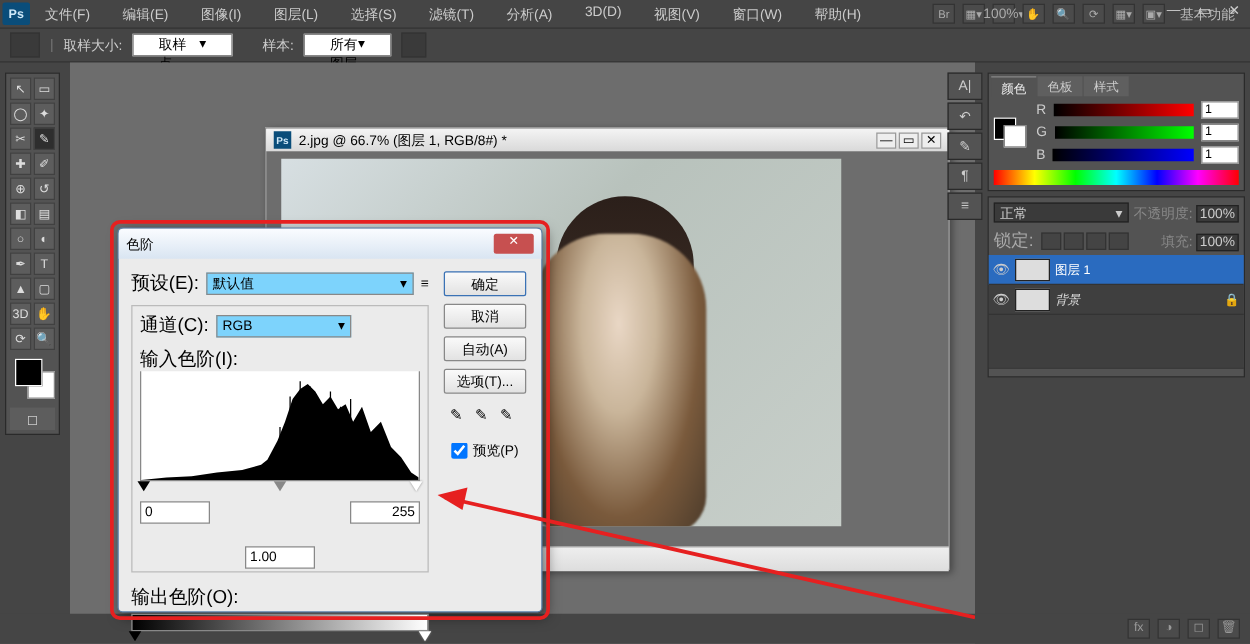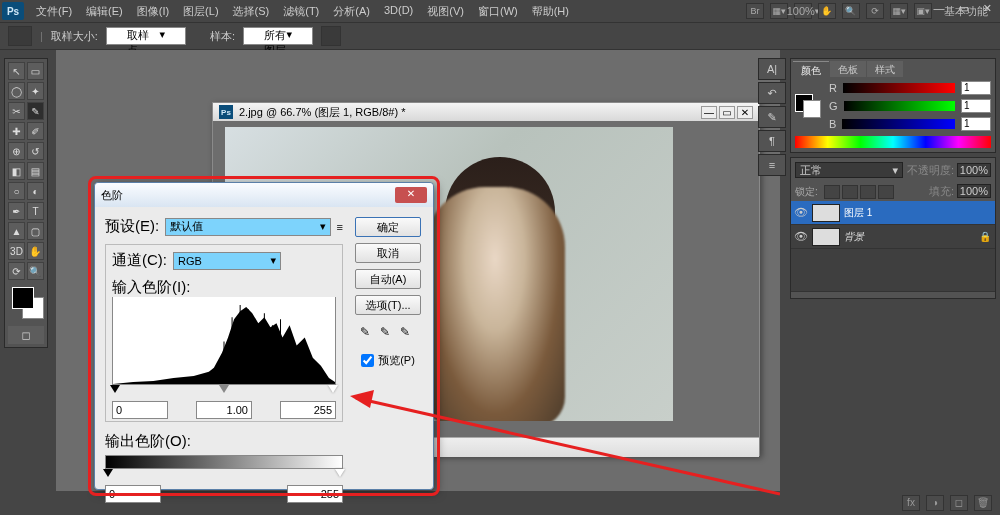--- a/index.html
+++ b/index.html
@@ -1,19 +1,19 @@
 <!DOCTYPE html>
 <html><head>
 <meta charset="utf-8">
 <style>
 *{box-sizing:border-box;margin:0;padding:0;font-family:Tahoma,Arial,sans-serif;font-size:11px;user-select:none}
 body{width:1000px;height:515px;background:#454545;overflow:hidden;position:relative}
 .menubar{height:22px;background:#454545;display:flex;align-items:center;padding:0 2px;color:#ccc}
 .ps-logo{width:22px;height:18px;background:#0a4d7a;color:#cfe8f8;font-weight:bold;display:flex;align-items:center;justify-content:center;border-radius:2px;margin-right:6px;font-size:10px}
-.menu-items{display:flex;gap:2px}
+.menu-items{display:flex;gap:14px}
 .menu-items span{padding:3px 6px;cursor:default}
 .menu-icons{margin-left:auto;display:flex;align-items:center;gap:6px;padding-right:4px}
 .menu-icons .ico{width:18px;height:16px;border:1px solid #333;background:#4b4b4b;display:flex;align-items:center;justify-content:center;color:#aaa;font-size:9px}
 .menu-icons .lbl{color:#bbb;padding:0 6px}
 .optionsbar{height:28px;background:#454545;border-top:1px solid #333;border-bottom:1px solid #333;display:flex;align-items:center;padding:0 8px;color:#ccc;gap:8px}
 .optionsbar .tool-ico{width:24px;height:20px;border:1px solid #333;background:#3a3a3a}
 .optionsbar select,.optionsbar .sel{height:18px;background:#fff;color:#000;border:1px solid #888;padding:0 20px}
 .optionsbar .sep{width:8px}
 .work{position:absolute;left:0;top:50px;right:0;bottom:0}
 .toolbox{position:absolute;left:4px;top:8px;width:44px;background:#535353;border:1px solid #2a2a2a;padding:3px;display:grid;grid-template-columns:1fr 1fr;gap:2px}
@@ -46,21 +46,21 @@
 .crow .sw-group .a{width:18px;height:18px;background:#000;border:1px solid #fff;position:absolute}
 .crow .sw-group .b{width:18px;height:18px;background:#fff;border:1px solid #888;position:absolute;left:8px;top:6px}
 .crow .gbar{flex:1;height:10px}
 .crow .num{width:30px;height:14px;background:#fff;border:1px solid #888;font-size:10px;padding:0 2px}
 .spectrum{height:12px;background:linear-gradient(90deg,red,#ff0,#0f0,#0ff,#00f,#f0f,red)}
 .panel-layers .lhead{padding:4px;display:flex;gap:4px;align-items:center}
 .panel-layers .blend{flex:1;height:16px;background:#3a3a3a;border:1px solid #222;color:#ccc;padding:0 4px;display:flex;align-items:center;justify-content:space-between;font-size:10px}
 .panel-layers .opa{color:#888;font-size:10px}
 .panel-layers .opa .v{background:#3a3a3a;border:1px solid #222;padding:0 2px;color:#ccc}
 .locks{display:flex;gap:2px;padding:2px 4px;align-items:center}
-.locks .lbl{color:#aaa;font-size:10px;margin-right:4px}
+.locks .lbl{color:#aaa;font-size:14px;margin-right:4px}
 .locks .lk{width:16px;height:14px;background:#444;border:1px solid #333}
 .locks .fill{margin-left:auto;color:#888;font-size:10px}
 .layer-list{background:#3f3f3f;min-height:90px}
 .layer{display:flex;align-items:center;height:24px;border-bottom:1px solid #333;gap:4px;padding:0 3px}
 .layer.sel{background:#2a6bbf;color:#fff}
 .layer .eye{width:14px;color:#ccc;text-align:center}
 .layer .thumb{width:28px;height:18px;background:#ddd;border:1px solid #222}
 .layer .nm{font-size:10px;color:#ddd}
 .layer.sel .nm{color:#fff}
 .layer .lock{margin-left:auto;color:#aaa;font-size:10px}
@@ -242,21 +242,21 @@
               </g>
             </svg>
           </div>
           <div class="sliders">
             <div class="tri" style="left:-2px;border-top-color:#000"></div>
             <div class="tri" style="left:50%;margin-left:-5px;border-top-color:#888"></div>
             <div class="tri" style="right:-2px;border-top-color:#fff;filter:drop-shadow(0 0 1px #888)"></div>
           </div>
           <div class="nums">
             <input value="0" style="">
-            <input style="text-align: right;" value="1.00">
+            <input style="text-align: left; margin-top: 36px;" value="1.00">
             <input style="text-align: right;" value="255">
           </div>
         </div>
         <div style="margin-top:10px">
           <label>输出色阶(O):</label>
           <div class="out-grad"></div>
           <div class="sliders">
             <div class="tri" style="left:-2px;border-top-color:#000"></div>
             <div class="tri" style="right:-2px;border-top-color:#fff;filter:drop-shadow(0 0 1px #888)"></div>
           </div>

